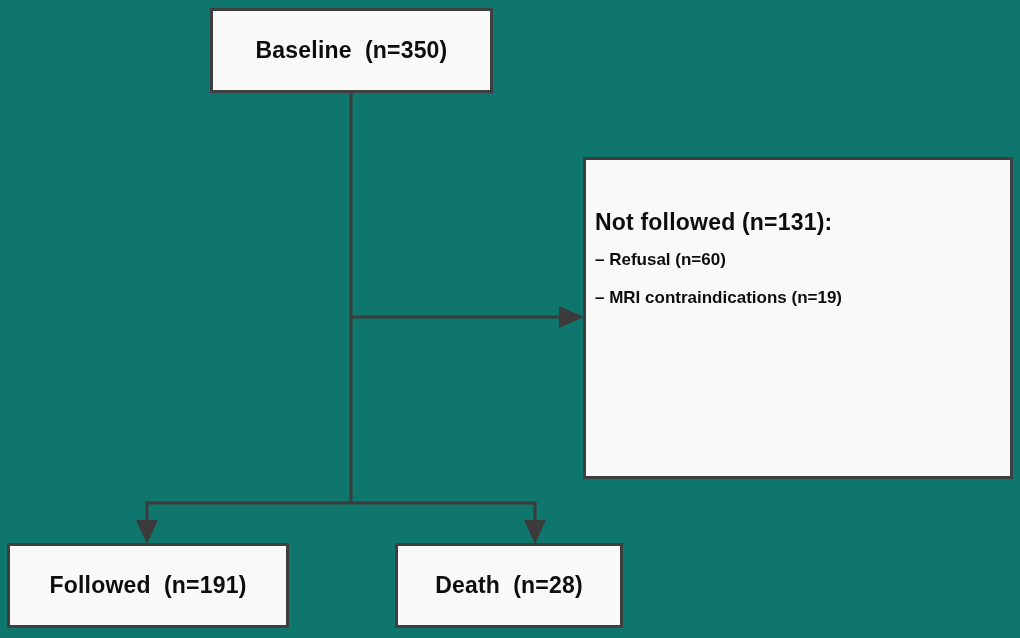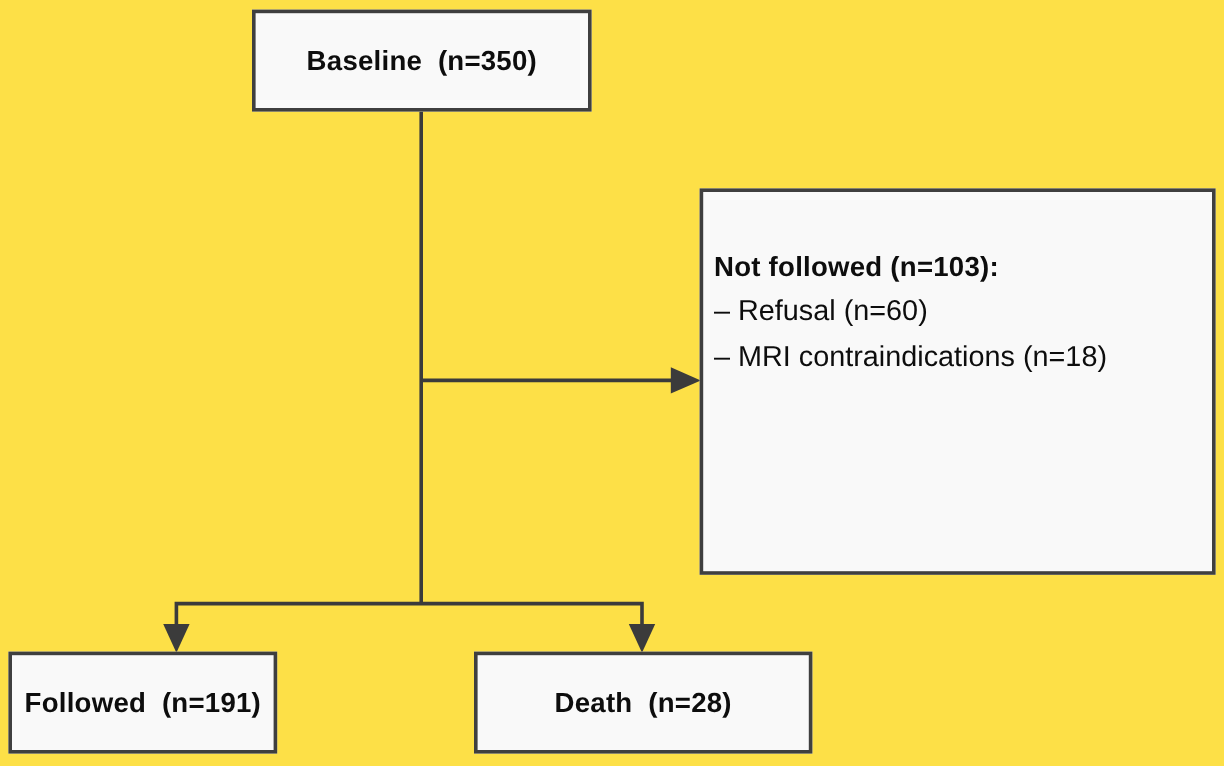--- a/index.html
+++ b/index.html
@@ -4,21 +4,21 @@
 <style>
   html, body {
     margin: 0;
     padding: 0;
     background: #ffffff;
   }
   .canvas {
     position: relative;
     width: 1020px;
     height: 638px;
-    background: #fde047;
+    background: #0f766e;
     font-family: "Liberation Sans", sans-serif;
     color: #0d0d0d;
     overflow: hidden;
   }
   .connectors {
     position: absolute;
     left: 0;
     top: 0;
     width: 1020px;
     height: 638px;
@@ -52,32 +52,32 @@
     padding: 43px 8px 0 9px;
   }
   .nf-heading {
     font-size: 23px;
     font-weight: 700;
     line-height: 38px;
     white-space: pre;
     letter-spacing: 0.2px;
   }
   .nf-item {
-    font-size: 24px;
-    font-weight: 400;
+    font-size: 17px;
+    font-weight: 700;
     line-height: 38px;
     white-space: pre;
   }
   .box-followed {
     left: 7px; top: 543px;
-    width: 224px; height: 85px;
+    width: 282px; height: 85px;
   }
   .box-death {
     left: 395px; top: 543px;
-    width: 282px; height: 85px;
+    width: 228px; height: 85px;
   }
 </style>
 </head>
 <body>
 
 <div class="canvas">
 
   <svg class="connectors" width="1020" height="638" viewBox="0 0 1020 638" xmlns="http://www.w3.org/2000/svg">
 
     <path d="M351,93 L351,503" fill="none" stroke-width="3" stroke="#3b3b3b"></path>
@@ -88,23 +88,23 @@
     <path d="M147,521 L147,503 L535,503 L535,521" fill="none" stroke-width="3" stroke="#3b3b3b"></path>
     <polygon points="136,520 158,520 147,544" fill="#3b3b3b"></polygon>
     <polygon points="524,520 546,520 535,544" fill="#3b3b3b"></polygon>
   </svg>
 
   <div class="box box-centered box-baseline">
     <span class="box-label">Baseline  (n=350)</span>
   </div>
 
   <div class="box box-not-followed">
-    <div class="nf-heading">Not followed (n=103):</div>
+    <div class="nf-heading">Not followed (n=131):</div>
     <div class="nf-item">– Refusal (n=60)</div>
-    <div class="nf-item">– MRI contraindications (n=18)</div>
+    <div class="nf-item">– MRI contraindications (n=19)</div>
   </div>
 
   <div class="box box-centered box-followed">
     <span class="box-label">Followed  (n=191)</span>
   </div>
 
   <div class="box box-centered box-death">
     <span class="box-label">Death  (n=28)</span>
   </div>
 

